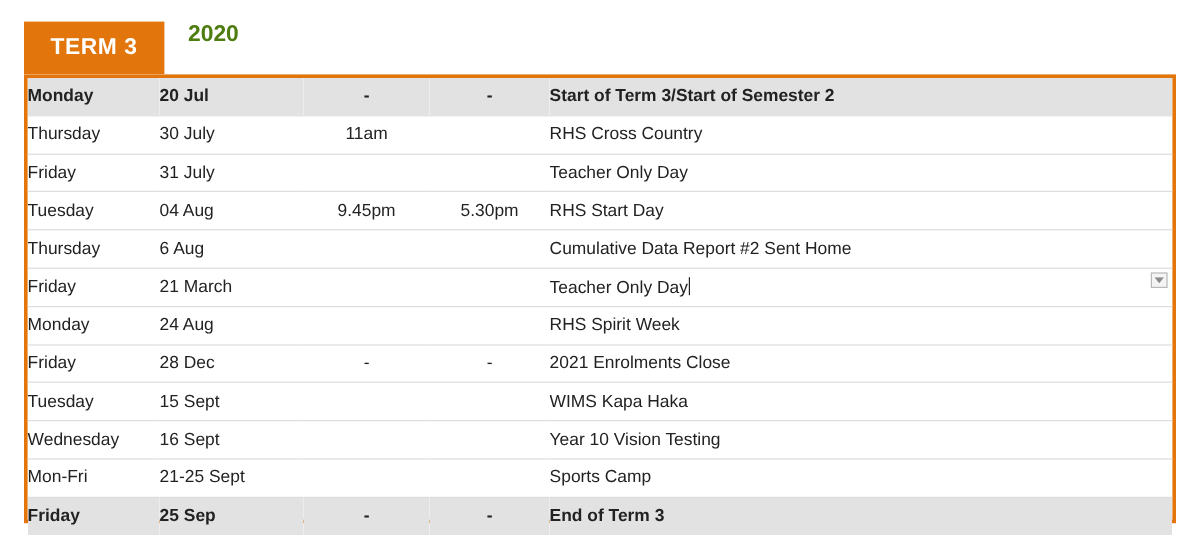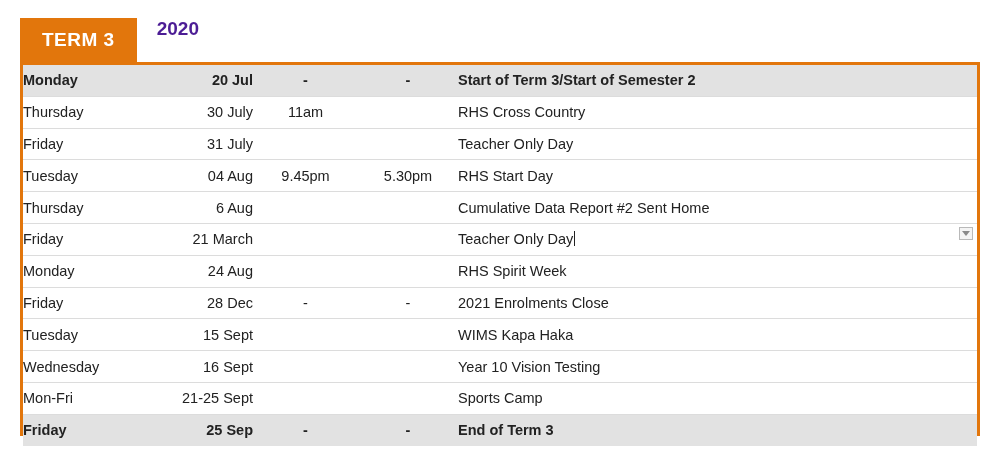--- a/index.html
+++ b/index.html
@@ -33,21 +33,21 @@
     font-weight: bold;
     font-size: 19px;
     letter-spacing: 0.5px;
     padding: 0 22px;
     display: flex;
     align-items: center;
     height: 44px;
     box-sizing: border-box;
   }
   .year-label {
-    color: #4c1d95;
+    color: #4d7c0f;
     font-weight: bold;
     font-size: 19px;
     display: flex;
     align-items: center;
     padding-left: 20px;
   }
   .table-wrap {
     position: absolute;
     left: 20px;
     top: 62px;
@@ -77,21 +77,21 @@
     margin-left: 36px;
   }
   tr.row-shaded td {
     background: #e2e2e2;
     font-weight: bold;
   }
   tr.last-row td {
     border-bottom: none;
   }
   .c-day   { width: 110px; padding-left: 12px; }
-  .c-date  { width: 120px; text-align: right; }
+  .c-date  { width: 120px; text-align: left; }
   .c-t1    { width: 105px; text-align: center; }
   .c-t2    { width: 100px; text-align: center; }
   .c-event { padding-left: 14px; }
 
   
   .caret {
     display: inline-block;
     width: 1px;
     height: 15px;
     background: #222;

